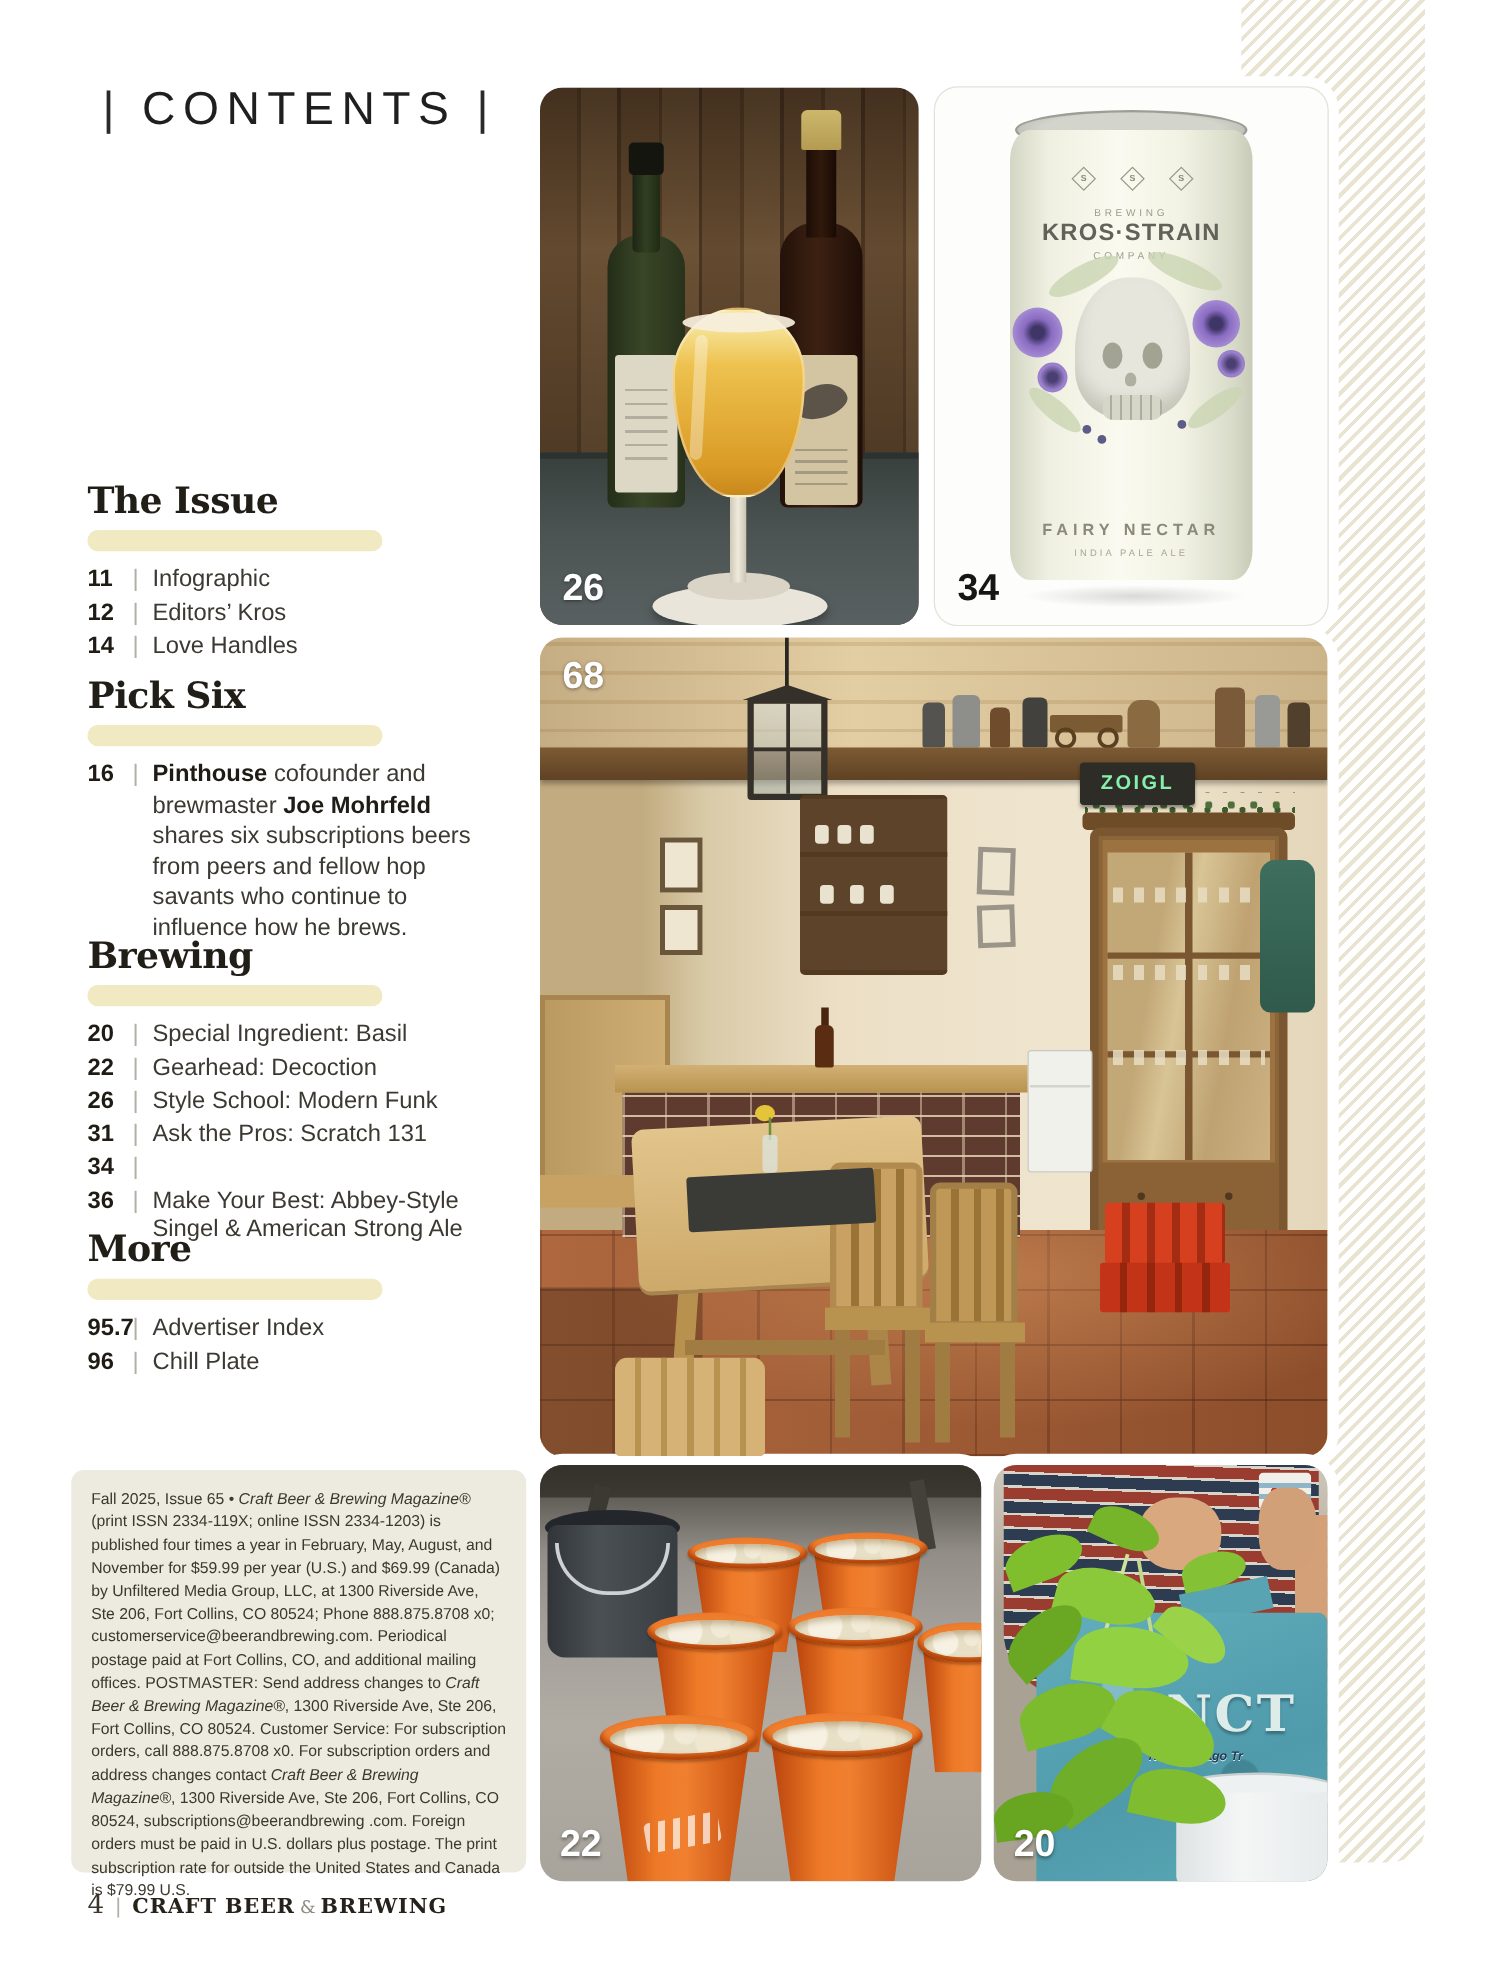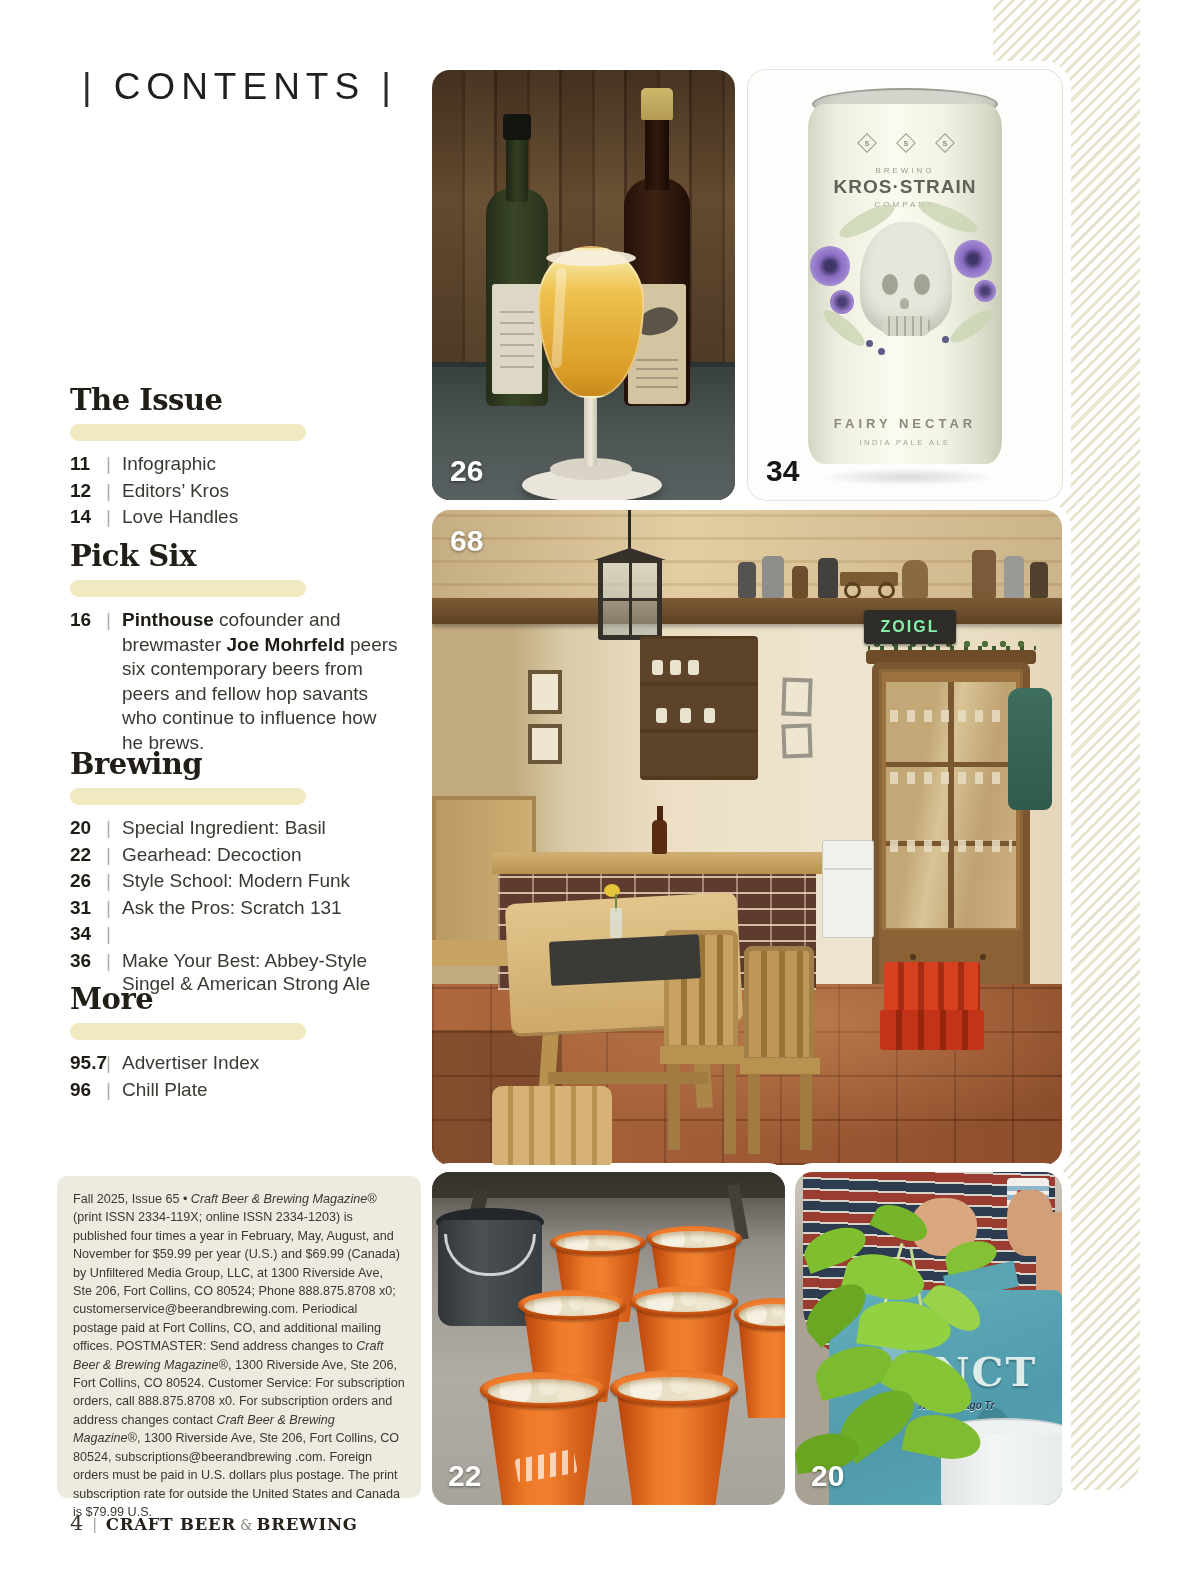--- a/index.html
+++ b/index.html
@@ -367,21 +367,21 @@
     </div>
   </div>
 
   <div class="section" style="top:540px;">
     <div class="sec-title">Pick Six</div>
     <div class="sec-bar"></div>
     <div class="toc-list">
       <div class="toc-row">
         <span class="toc-num">16</span>
         <span class="toc-sep">|</span>
-        <span class="feature-text"><b>Pinthouse</b><span> cofounder and brewmaster </span><b>Joe Mohrfeld</b><span> peers six contemporary beers from peers and fellow hop savants who continue to influence how he brews.</span></span>
+        <span class="feature-text"><b>Pinthouse</b><span> cofounder and brewmaster </span><b>Joe Mohrfeld</b><span> shares six subscriptions beers from peers and fellow hop savants who continue to influence how he brews.</span></span>
       </div>
     </div>
   </div>
 
   <div class="section" style="top:748px;">
     <div class="sec-title">Brewing</div>
     <div class="sec-bar"></div>
     <div class="toc-list">
       <div class="toc-row">
         <span class="toc-num">20</span>

